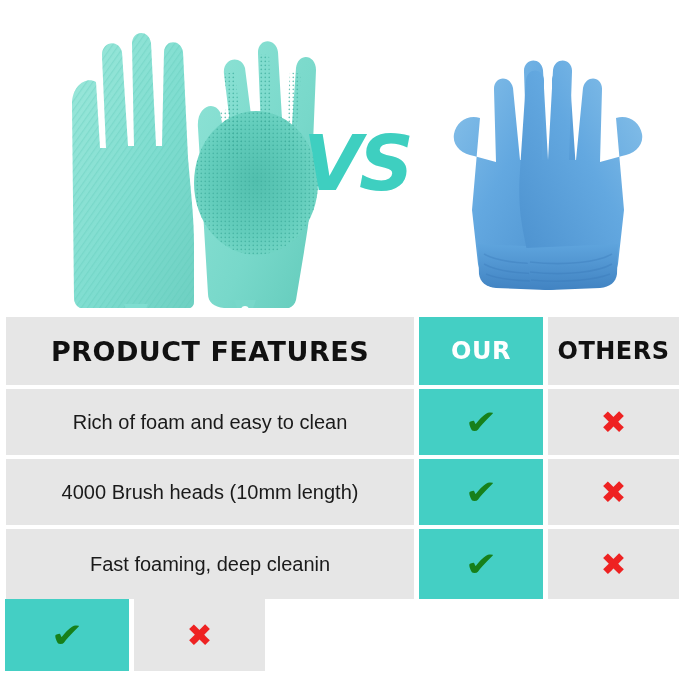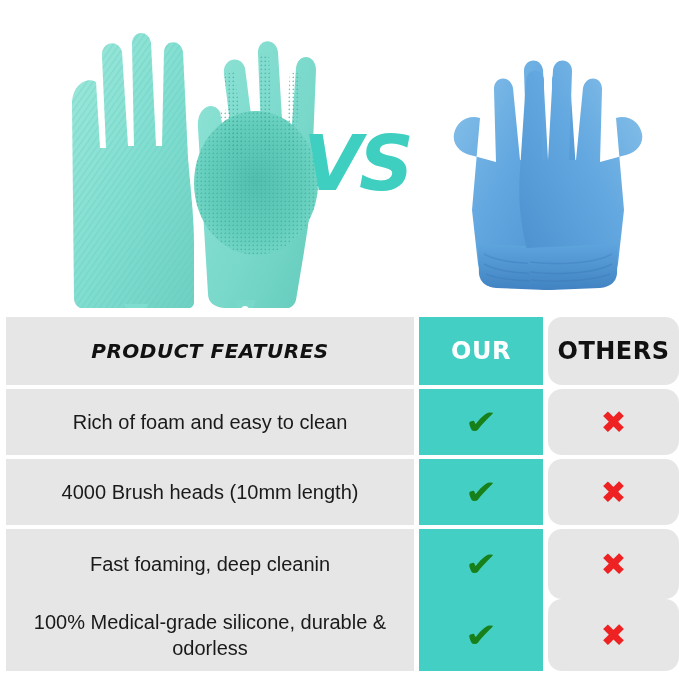--- a/index.html
+++ b/index.html
@@ -88,30 +88,28 @@
     text-align: center;
   }
   .cell-our {
     margin-left: 5px;
     width: 124px;
     background: #44cfc4;
   }
   .cell-others {
     margin-left: 5px;
     width: 131px;
-    border-radius: 14px;
   }
 
   .hdr-feature-txt {
     font-family: "DejaVu Sans", sans-serif;
     font-weight: bold;
-    font-size: 20px;
+    font-size: 27px;
     letter-spacing: 0.5px;
     color: #111111;
-    font-style: italic;
   }
   .hdr-our-txt {
     font-family: "DejaVu Sans", sans-serif;
     font-weight: bold;
     font-size: 24px;
     letter-spacing: 0.5px;
     color: #ffffff;
   }
   .hdr-others-txt {
     font-family: "DejaVu Sans", sans-serif;
@@ -322,23 +320,20 @@
     </div>
     <div class="cell cell-our">
       <span class="mark check-mark">✔</span>
     </div>
     <div class="cell cell-others">
       <span class="mark cross-mark">✖</span>
     </div>
   </div>
 
   <div class="row" style="top:282px;height:72px;">
-    <div class="cell cell-feature">
-      <span class="feature-txt">100% Medical-grade silicone, durable &amp; odorless</span>
-    </div>
     <div class="cell cell-our">
       <span class="mark check-mark">✔</span>
     </div>
     <div class="cell cell-others">
       <span class="mark cross-mark">✖</span>
     </div>
   </div>
 
 </div>
 

